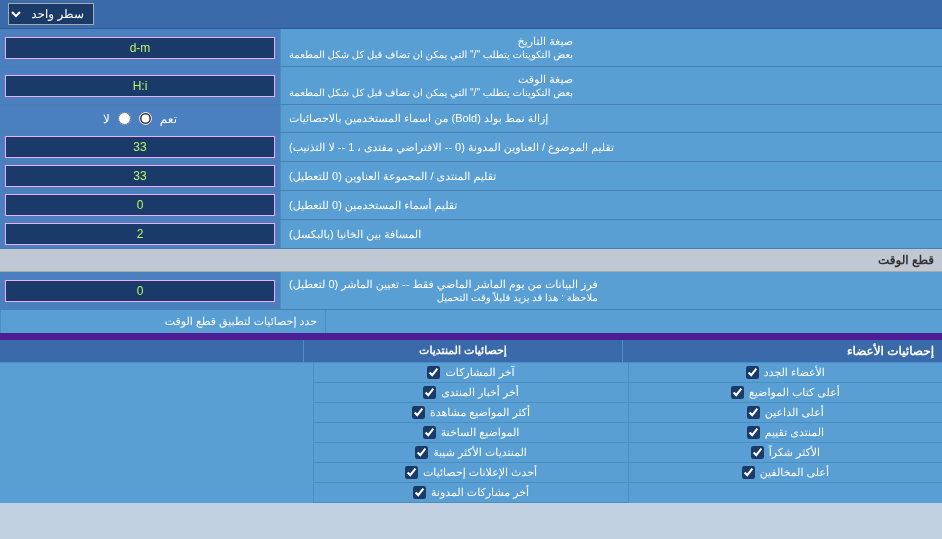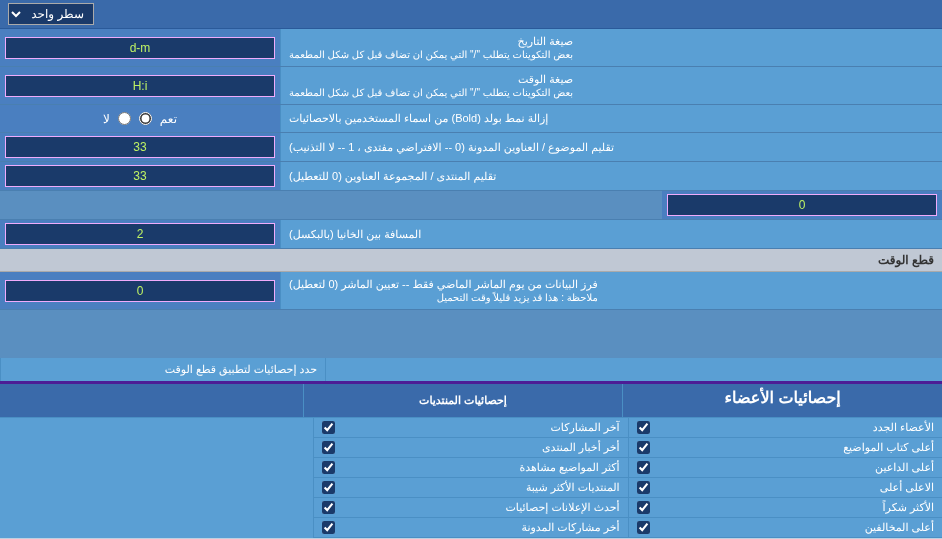--- a/index.html
+++ b/index.html
@@ -95,21 +95,21 @@
       font-size: 12px;
     }
 
     .radio-row input[type="radio"] {
       accent-color: #fff;
     }
 
     .checkbox-item {
       display: flex;
       align-items: center;
-      justify-content: space-between;
+      justify-content: center;
       padding: 3px 8px;
       gap: 5px;
       border-bottom: 1px solid #4a8fc4;
       direction: rtl;
     }
 
     .checkbox-item label {
       color: #fff;
       font-size: 11px;
     }
@@ -181,20 +181,23 @@
   <div class="row">
     <div class="row-label">
       <span>تقليم المنتدى / المجموعة العناوين (0 للتعطيل)</span>
     </div>
     <div class="row-input">
       <input type="text" value="33" style="">
     </div>
   </div>
 
   <div class="row">
+    <div class="row-label">
+      <span>تقليم أسماء المستخدمين (0 للتعطيل)</span>
+    </div>
     <div class="row-input">
       <input type="text" value="0" style="">
     </div>
   </div>
 
   <div class="row">
     <div class="row-label">
       <span>المسافة بين الخانيا (بالبكسل)</span>
     </div>
     <div class="row-input">
@@ -213,33 +216,33 @@
         <span style="font-size:10px;">ملاحظة : هذا قد يزيد قليلاً وقت التحميل</span>
       </span>
     </div>
     <div class="row-input">
       <input type="text" value="0" style="">
     </div>
   </div>
 
   <div>
 
-    <div style="display:flex; background:#14532d; border-bottom:3px solid #4c1d95;margin-top:48px;">
+    <div style="display:flex; background:#14532d; border-bottom:7px solid #4c1d95;">
       <div style="flex:1; background:#5a9fd4;"></div>
       <div style="flex:1; border-left:1px solid #4a8fc4; background:#5a9fd4;"></div>
       <div style="flex:1; border-left:1px solid #4a8fc4; background:#5a9fd4; color:#fff; padding:5px 8px; font-size:11px; text-align:right;">
         <span>حدد إحصائيات لتطبيق قطع الوقت</span>
       </div>
     </div>
 
     <div style="display:flex; border-bottom:1px solid #4a8fc4;">
-      <div style="flex:1; background:#3a6aaa; color:#fff; padding:4px 8px; font-size:16px; font-weight:bold; text-align:center; border-left:1px solid #4a8fc4;">
+      <div style="flex:1; background:#3a6aaa; color:#fff; padding:4px 8px; font-size:12px; font-weight:bold; border-left:1px solid #4a8fc4;">
         <span>إحصائيات الأعضاء</span>
       </div>
-      <div style="flex:1; background:#3a6aaa; color:#fff; padding:10px 8px; font-size:11px; font-weight:bold; text-align:center; border-left:1px solid #4a8fc4;">
+      <div style="flex:1; background:#3a6aaa; color:#fff; padding:4px 8px; font-size:11px; font-weight:bold; text-align:center; border-left:1px solid #4a8fc4;">
         <span>إحصائيات المنتديات</span>
       </div>
       <div style="flex:1; background:#3a6aaa;"></div>
     </div>
 
     <div style="display:flex;">
 
       <div style="flex:1; border-left:1px solid #4a8fc4; background:#5a9fd4;">
         <div class="checkbox-item">
           <label>الأعضاء الجدد</label>
@@ -247,21 +250,21 @@
         </div>
         <div class="checkbox-item">
           <label>أعلى كتاب المواضيع</label>
           <input type="checkbox" checked="" style="">
         </div>
         <div class="checkbox-item">
           <label>أعلى الداعين</label>
           <input type="checkbox" checked="" style="">
         </div>
         <div class="checkbox-item">
-          <label>الاعلى أعلى</label>
+          <label>المنتدى تقييم</label>
           <input type="checkbox" checked="" style="">
         </div>
         <div class="checkbox-item">
           <label>الأكثر شكراً</label>
           <input type="checkbox" checked="" style="">
         </div>
         <div class="checkbox-item">
           <label>أعلى المخالفين</label>
           <input type="checkbox" checked="" style="">
         </div>
@@ -274,20 +277,24 @@
         </div>
         <div class="checkbox-item">
           <label>أخر أخبار المنتدى</label>
           <input type="checkbox" checked="" style="">
         </div>
         <div class="checkbox-item">
           <label>أكثر المواضيع مشاهدة</label>
           <input type="checkbox" checked="" style="">
         </div>
         <div class="checkbox-item">
+          <label>المواضيع الساخنة</label>
+          <input type="checkbox" checked="" style="">
+        </div>
+        <div class="checkbox-item">
           <label>المنتديات الأكثر شيبة</label>
           <input type="checkbox" checked="" style="">
         </div>
         <div class="checkbox-item">
           <label>أحدث الإعلانات إحصائيات</label>
           <input type="checkbox" checked="" style="">
         </div>
         <div class="checkbox-item">
           <label>أخر مشاركات المدونة</label>
           <input type="checkbox" checked="" style="">

